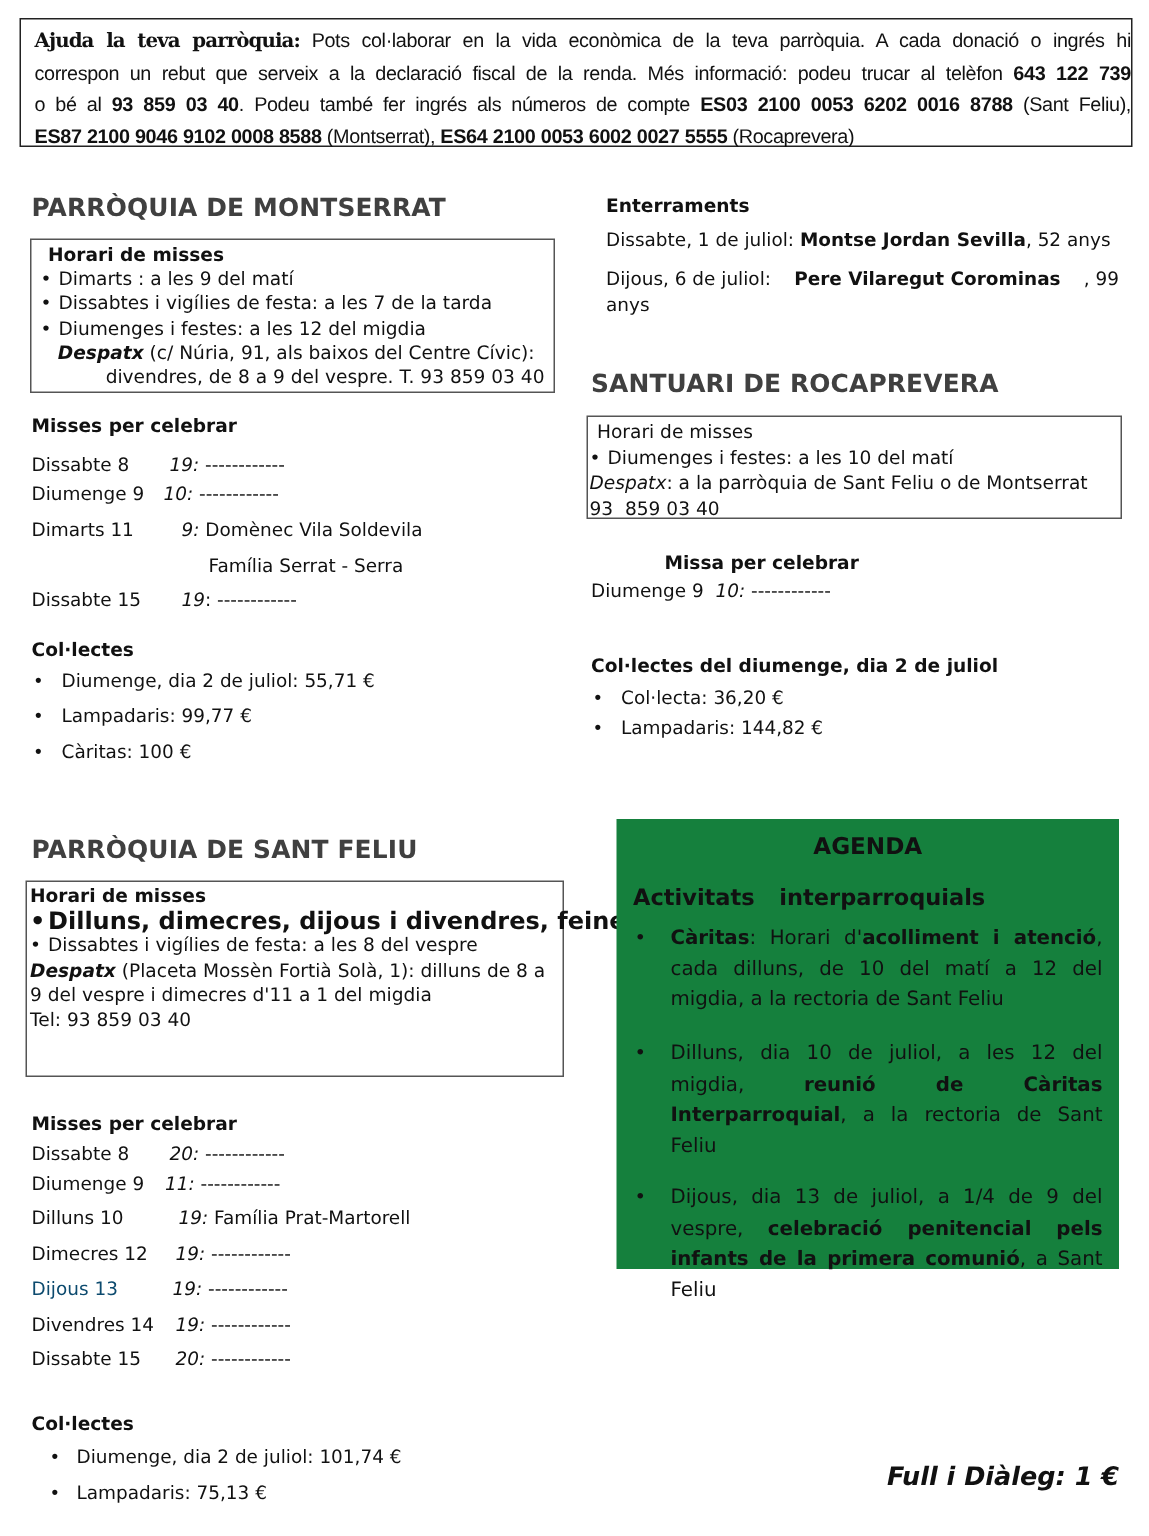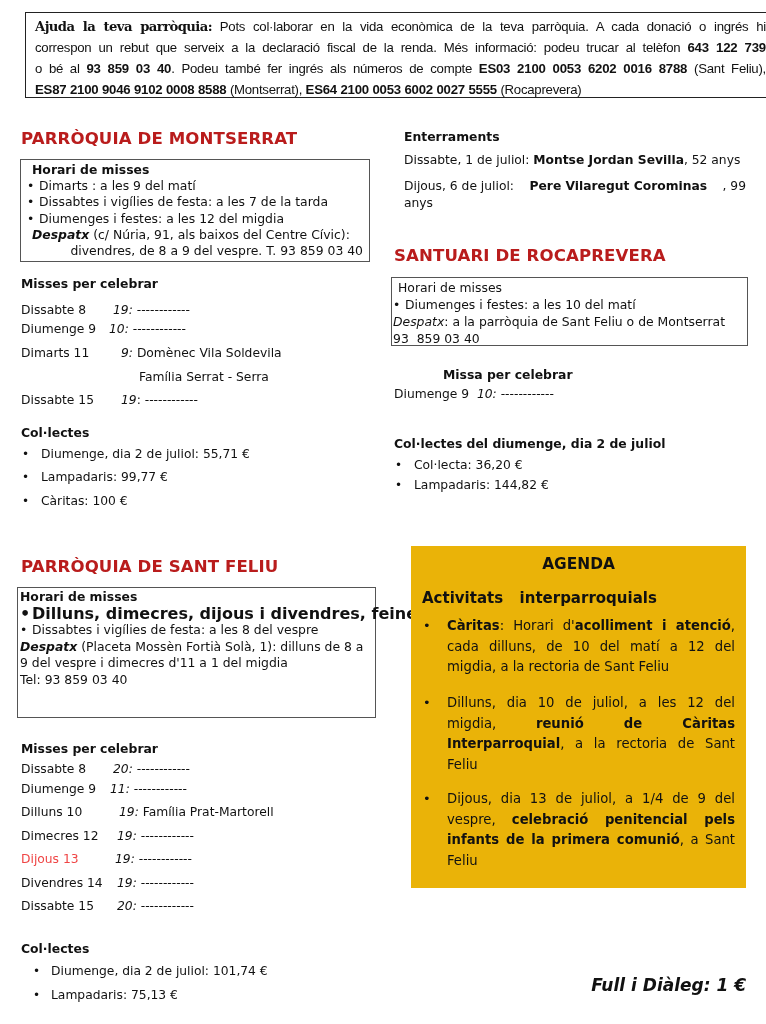--- a/index.html
+++ b/index.html
@@ -12,49 +12,48 @@
   
   #info-box {
     left: 13px; top: 12px; width: 742px; height: 86px;
     border: 1.5px solid #222;
     font-family: "Liberation Sans", sans-serif;
     font-size: 13.2px; line-height: 21px;
     padding: 3px 0 0 9px;
     text-align: justify;
     letter-spacing: -0.25px;
     transform-origin: left top;
-    margin-left: 12px;
   }
   #info-box .lead { font-family: "DejaVu Serif", serif; font-weight: bold; letter-spacing: -0.6px; }
   #info-box b { letter-spacing: -0.2px; }
   #info-box .line { display: block; text-align-last: justify; white-space: nowrap; }
   #info-box .line.last { text-align-last: left; }
 
-  .section-title { font-size: 16.6px; font-weight: bold; letter-spacing: 0.1px; color: #b91c1c; }
+  .section-title { font-size: 16.6px; font-weight: bold; letter-spacing: 0.1px; color: #404040; }
   .sub-title { font-size: 12.4px; font-weight: bold; }
   .boxed { border: 1.3px solid #555; }
   .line-row { position: absolute; white-space: nowrap; font-size: 12.3px; }
 
   
   #mont-box { left: 20px; top: 159px; width: 350px; height: 103px; padding: 2px 6px; font-size: 12.4px; line-height: 16.2px; }
   #mont-box .row { white-space: nowrap; }
 
   
   #roca-box { left: 391px; top: 277px; width: 357px; height: 69px; padding: 1px 4px 0 1px; font-size: 12.4px; line-height: 17px; }
   #roca-box .row { white-space: nowrap; }
 
   
   #feliu-box { left: 17px; top: 587px; width: 359px; height: 131px; padding: 1px 2px 0 2px; font-size: 12.4px; line-height: 16.6px; }
   #feliu-box .row { white-space: nowrap; }
   #feliu-box .small { font-size: 16px; font-weight: bold; }
 
   .bullet-dot { display: inline-block; width: 12px; }
 
   
-  #agenda { left: 411px; top: 546px; width: 335px; height: 342px; background: #eab308; }
+  #agenda { left: 411px; top: 546px; width: 335px; height: 300px; background: #15803d; }
   #agenda .ag-title { position: absolute; left: 0; width: 100%; top: 9px; text-align: center; font-size: 15.4px; font-weight: bold; }
   #agenda .ag-sub { position: absolute; left: 11px; top: 43px; font-size: 15px; font-weight: bold; word-spacing: 3px; }
   #agenda .ag-item { position: absolute; left: 36px; width: 288px; font-size: 13.2px; line-height: 20.5px; text-align: justify; }
   #agenda .ag-bullet { position: absolute; left: 12px; font-size: 13px; }
 
   .euro-list-bullet { position: absolute; font-size: 12px; }
   #footer-price { right: 20px; top: 975px; font-size: 17px; font-weight: bold; font-style: italic; }
 </style>
 </head>
 <body>
@@ -66,21 +65,21 @@
   <span class="line last"><b>ES87 2100 9046 9102 0008 8588</b><span> (Montserrat), </span><b>ES64 2100 0053 6002 0027 5555</b><span> (Rocaprevera)</span></span>
 </div>
 
 <div class="abs section-title" style="left:21px; top:129px;">PARRÒQUIA DE MONTSERRAT</div>
 
 <div id="mont-box" class="abs boxed">
   <div class="row b" style="padding-left:5px;">Horari de misses</div>
   <div class="row"><span class="bullet-dot">•</span><span>Dimarts : a les 9 del matí</span></div>
   <div class="row"><span class="bullet-dot">•</span><span>Dissabtes i vigílies de festa: a les 7 de la tarda</span></div>
   <div class="row"><span class="bullet-dot">•</span><span>Diumenges i festes: a les 12 del migdia</span></div>
-  <div class="row" style="padding-left:5px;"><b class="i">Despatx</b><span> (c/ Núria, 91, als baixos del Centre Cívic):</span></div>
+  <div class="row" style="padding-left:5px;text-align:center;"><b class="i">Despatx</b><span> (c/ Núria, 91, als baixos del Centre Cívic):</span></div>
   <div class="row" style="padding-left:19px;text-align:right;">divendres, de 8 a 9 del vespre. T. 93 859 03 40</div>
 </div>
 
 <div class="abs sub-title" style="left:21px; top:276px;">Misses per celebrar</div>
 <div class="line-row" style="left:21px; top:303px;"><span>Dissabte 8</span></div>
 <div class="line-row" style="left:113px; top:303px;"><span class="i">19:</span><span> ------------</span></div>
 <div class="line-row" style="left:21px; top:322px;"><span>Diumenge 9</span></div>
 <div class="line-row" style="left:109px; top:322px;"><span class="i">10:</span><span> ------------</span></div>
 <div class="line-row" style="left:21px; top:346px;"><span>Dimarts 11</span></div>
 <div class="line-row" style="left:121px; top:346px;"><span class="i">9:</span><span> Domènec Vila Soldevila</span></div>
@@ -141,21 +140,21 @@
 
 <div class="line-row" style="left:21px; top:782px;">Diumenge 9</div>
 <div class="line-row" style="left:110px; top:782px;"><span class="i">11:</span><span> ------------</span></div>
 
 <div class="line-row" style="left:21px; top:805px;">Dilluns 10</div>
 <div class="line-row" style="left:119px; top:805px;"><span class="i">19:</span><span> Família Prat-Martorell</span></div>
 
 <div class="line-row" style="left:21px; top:829px;">Dimecres 12</div>
 <div class="line-row" style="left:117px; top:829px;"><span class="i">19:</span><span> ------------</span></div>
 
-<div class="line-row" style="left:21px; top:852px; color:#ef4444;">Dijous 13</div>
+<div class="line-row" style="left:21px; top:852px; color:#0c4a6e;">Dijous 13</div>
 <div class="line-row" style="left:115px; top:852px;"><span class="i">19:</span><span> ------------</span></div>
 
 <div class="line-row" style="left:21px; top:876px;">Divendres 14</div>
 <div class="line-row" style="left:117px; top:876px;"><span class="i">19:</span><span> ------------</span></div>
 
 <div class="line-row" style="left:21px; top:899px;">Dissabte 15</div>
 <div class="line-row" style="left:117px; top:899px;"><span class="i">20:</span><span> ------------</span></div>
 
 <div class="abs sub-title" style="left:21px; top:941px;">Col·lectes</div>
 <div class="euro-list-bullet" style="left:33px; top:964px;">•</div>

